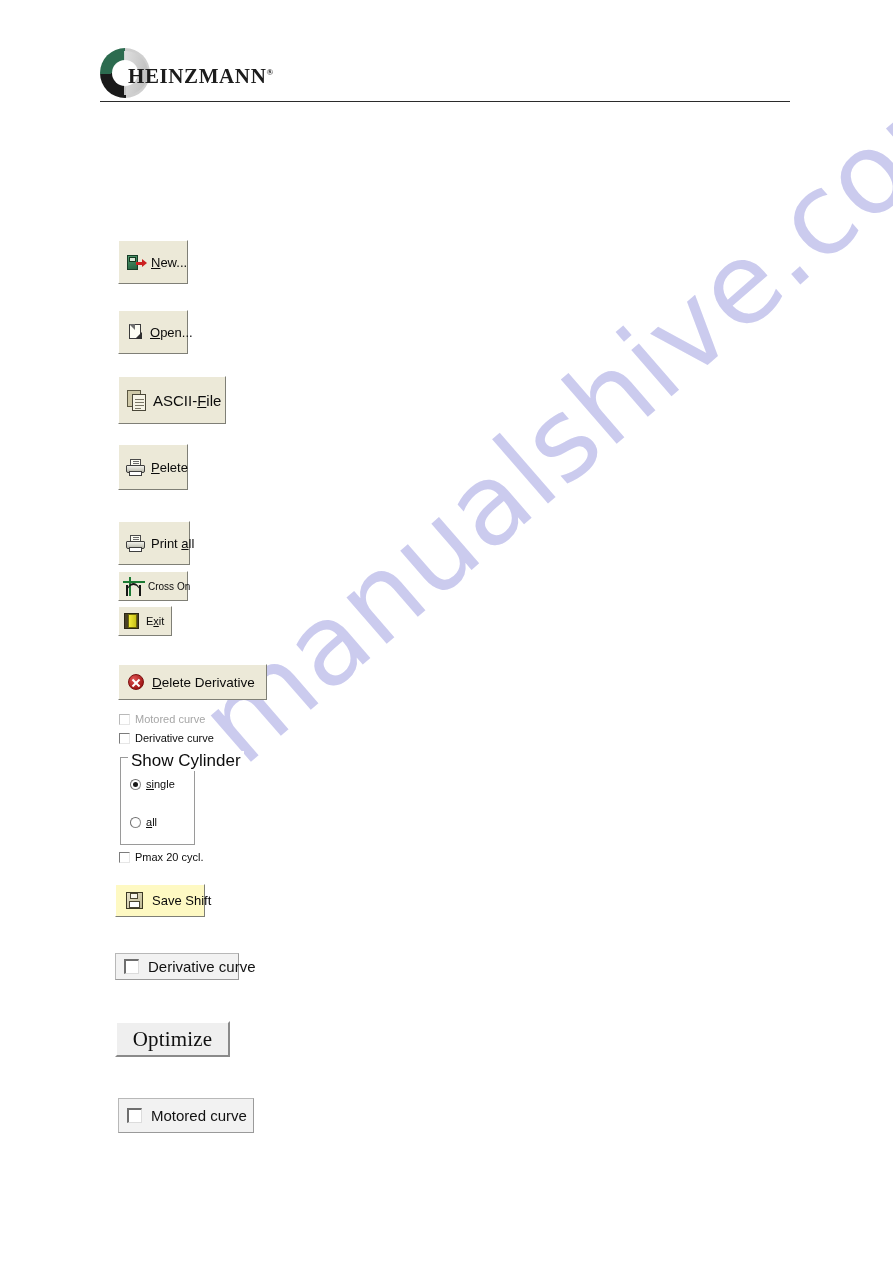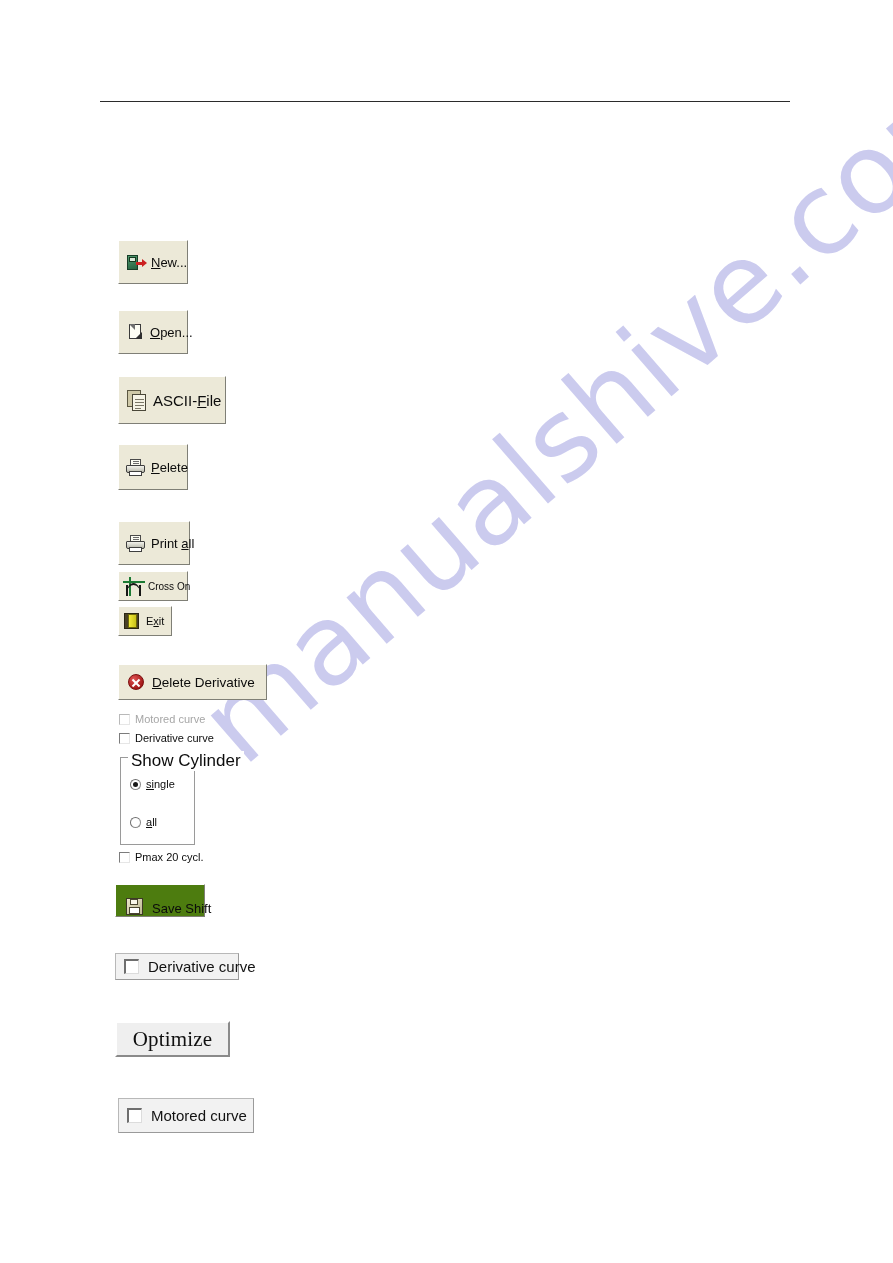--- a/index.html
+++ b/index.html
@@ -448,20 +448,28 @@
 </head>
 <body>
 
 <div id="watermark">
   <div class="wm-text">manualshive.com</div>
 </div>
 
 <div id="page">
 
   <div id="header">
+    <div id="logo-wrap">
+      <div class="logo-ring">
+        <span class="gl-shine"></span>
+      </div>
+      <div id="logo-text">
+        <span>HEINZMANN</span><span class="reg">®</span>
+      </div>
+    </div>
     <div id="header-rule"></div>
   </div>
 
   <div class="win-btn" style="left:118px; top:240px; width:70px; height:44px; padding-left:8px;">
     <span class="icon ico-new">
       <span class="body"></span>
         <span class="scr"></span>
         <span class="arw"></span>
     </span>
     <span class="lbl" style="margin-left:6px;"><span class="acc">N</span><span>ew...</span></span>
@@ -565,21 +573,21 @@
         <span><span class="acc">a</span><span>ll</span></span>
       </div>
     </div>
 
     <div class="cb-row" style="left:4px; top:141px;">
       <span class="cb-box"></span>
       <span>Pmax 20 cycl.</span>
     </div>
   </div>
 
-  <div class="win-btn" style="left:115px; top:884px; width:90px; height:33px; padding-left:10px; background:#4d7c0f; font-size:13px;align-items:flex-end;">
+  <div class="win-btn" style="left:115px; top:884px; width:90px; height:33px; padding-left:10px; background:#fef9c3; font-size:13px;">
     <span class="icon ico-save">
       <span class="disk"></span>
         <span class="shutter"></span>
         <span class="label"></span>
     </span>
     <span class="lbl" style="margin-left:8px;">Save Shift</span>
   </div>
 
   <div class="big-cb" style="left:115px; top:953px; width:124px; height:27px;">
     <span class="bx"></span>

